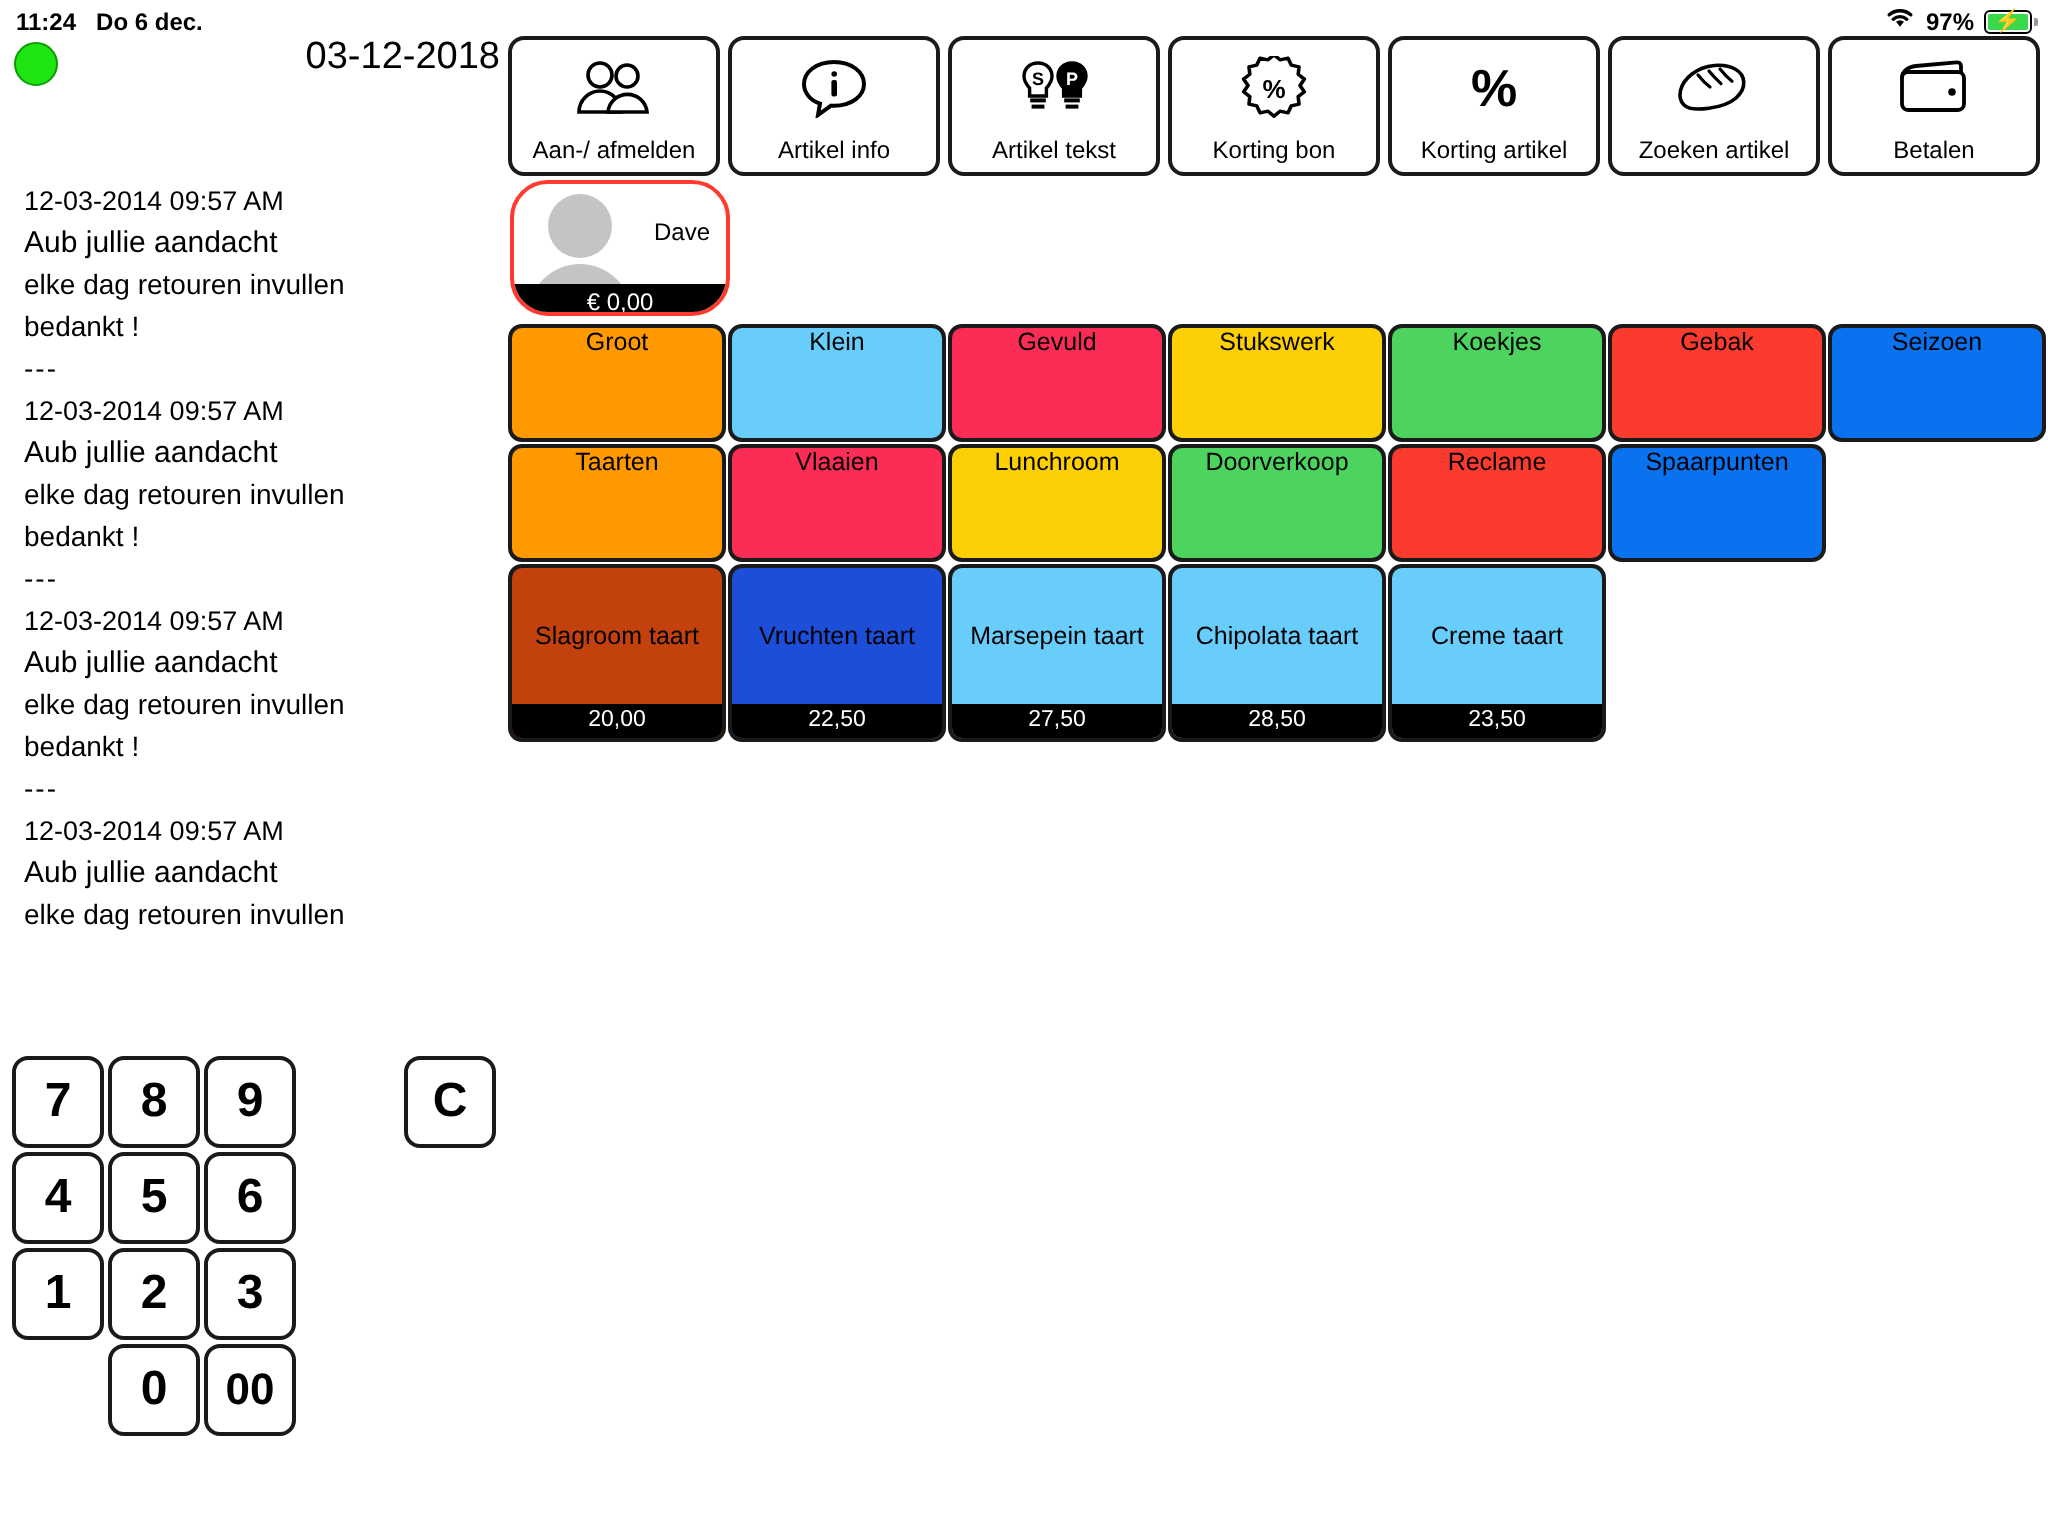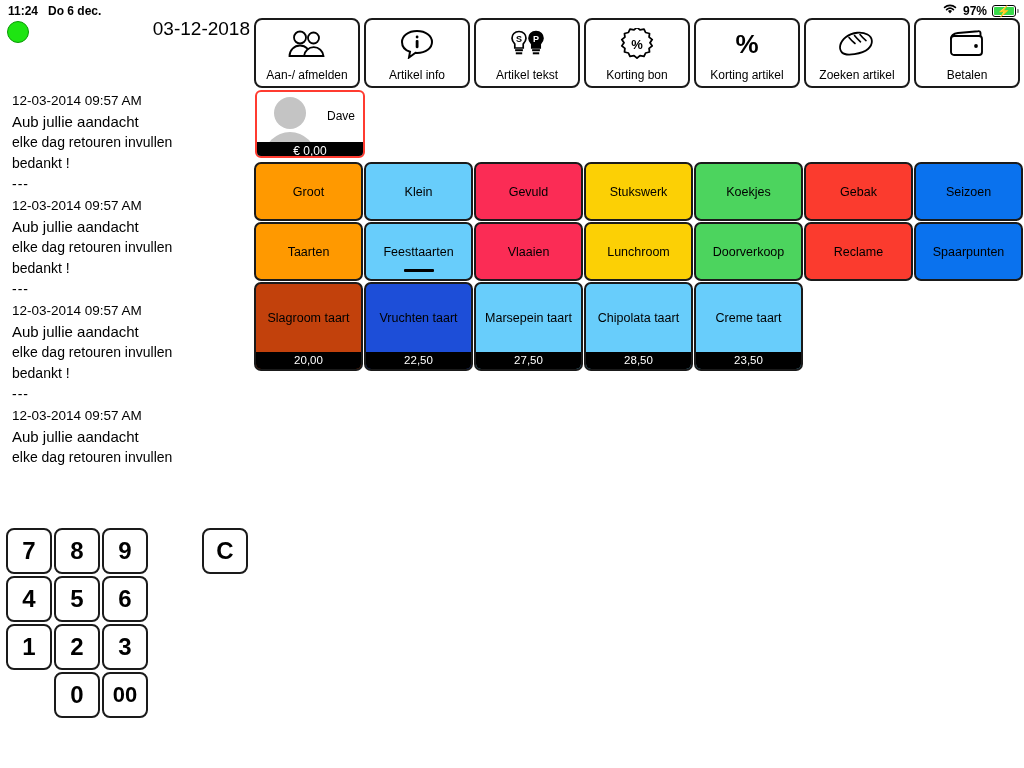--- a/index.html
+++ b/index.html
@@ -68,21 +68,21 @@
   .tb-ico {
     flex: 1; display: flex; align-items: center; justify-content: center;
     width: 100%;
   }
   .tb-lbl { font-size: 12px; color: #000; line-height: 14px; }
 
   
   .usercard {
     position: absolute; left: 255px; top: 90px;
     width: 110px; height: 68px;
-    border: 2.5px solid #ff3b30; border-radius: 6px;
+    border: 2.5px solid #ff3b30; border-radius: 19px;
     background: #fff; overflow: hidden; cursor: pointer;
   }
   .uc-body { position: relative; height: 50px; overflow: hidden; }
   .uc-avatar-head {
     position: absolute; left: 17px; top: 5px;
     width: 32px; height: 32px; border-radius: 50%; background: #c4c4c4;
   }
   .uc-avatar-body {
     position: absolute; left: 7px; top: 40px;
     width: 52px; height: 34px; border-radius: 26px 26px 0 0; background: #c4c4c4;
@@ -95,21 +95,21 @@
     height: 18px; background: #000; color: #fff;
     font-size: 12px; text-align: center; line-height: 18px;
   }
 
   
   .grid { position: absolute; left: 254px; top: 162px; }
   .grow { display: flex; gap: 1px; margin-bottom: 1px; }
   .cell {
     width: 109px; height: 59px;
     border: 2px solid #1a1a1a; border-radius: 7px;
-    display: flex; align-items: center; justify-content: center;
+    display: flex; align-items: flex-start; justify-content: center;
     font-size: 12.5px; color: #000; text-align: center;
     position: relative; cursor: pointer; overflow: hidden;
   }
   .cell .cell-lbl { padding: 0 3px; }
   .cell.sel::after {
     content: ""; position: absolute; bottom: 7px; left: 50%;
     transform: translateX(-50%);
     width: 30px; height: 3px; background: #000; border-radius: 1px;
   }
   
@@ -300,23 +300,20 @@
           <span class="cell-lbl">Gebak</span>
         </div>
         <div class="cell" style="background: rgb(10, 114, 238);">
           <span class="cell-lbl">Seizoen</span>
         </div>
       </div>
     <div class="grow" id="row-cat-2">
         <div class="cell" style="background: rgb(255, 153, 0);">
           <span class="cell-lbl">Taarten</span>
         </div>
-        <div class="cell sel" style="background: rgb(104, 205, 251);">
-          <span class="cell-lbl">Feesttaarten</span>
-        </div>
         <div class="cell" style="background: rgb(251, 44, 85);">
           <span class="cell-lbl">Vlaaien</span>
         </div>
         <div class="cell" style="background: rgb(252, 208, 5);">
           <span class="cell-lbl">Lunchroom</span>
         </div>
         <div class="cell" style="background: rgb(76, 212, 94);">
           <span class="cell-lbl">Doorverkoop</span>
         </div>
         <div class="cell" style="background: rgb(251, 59, 46);">

